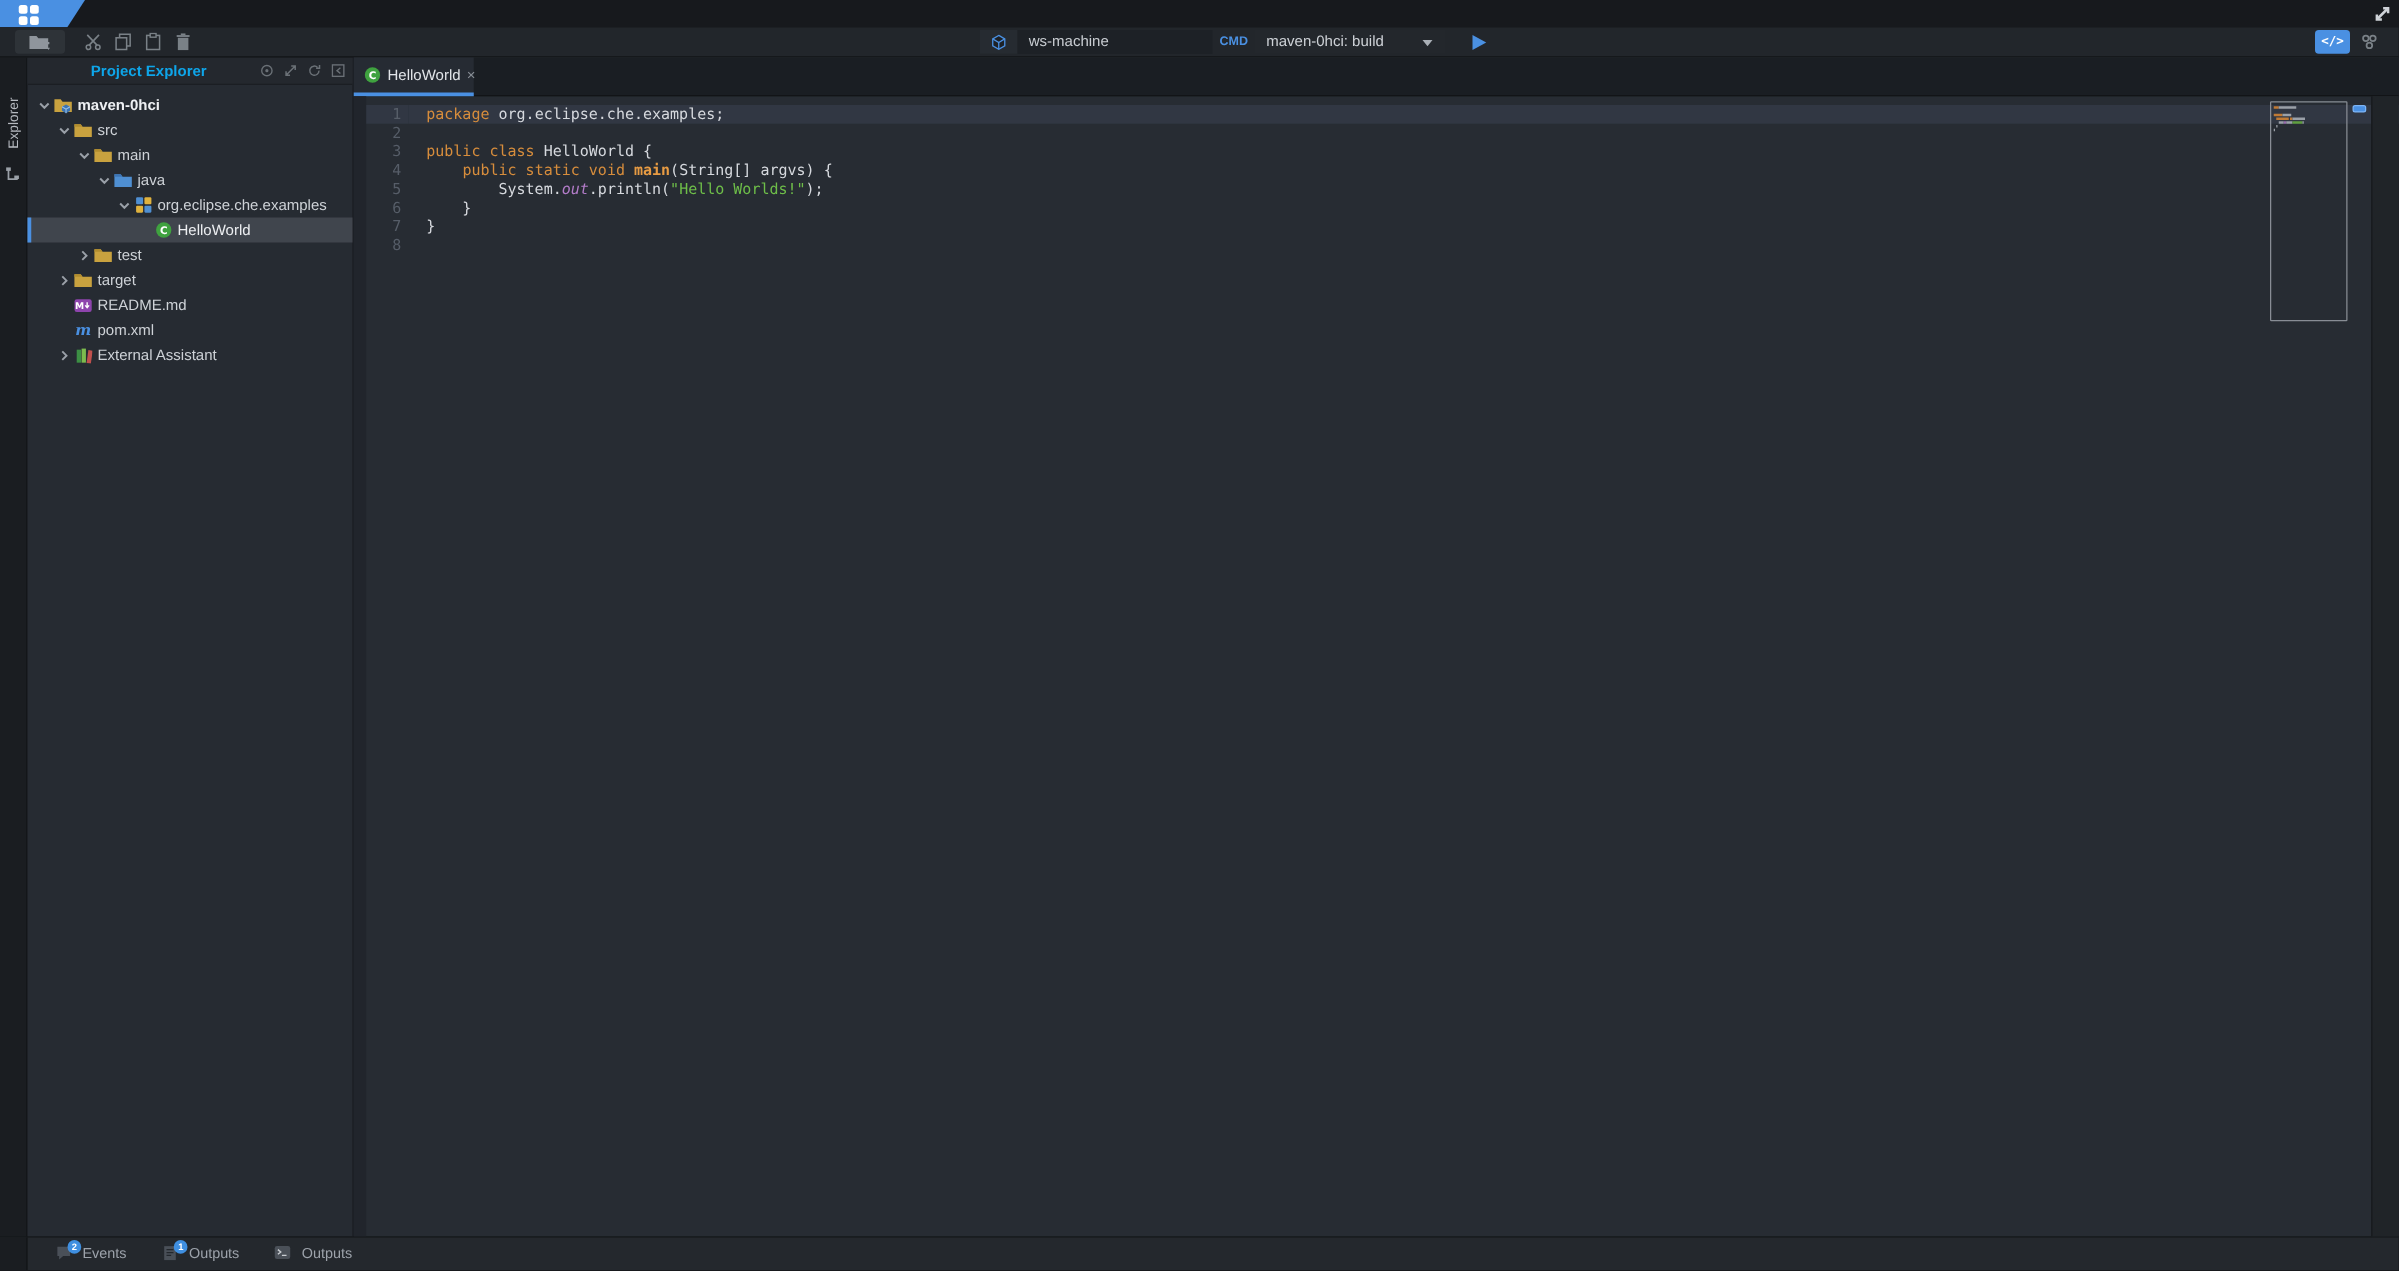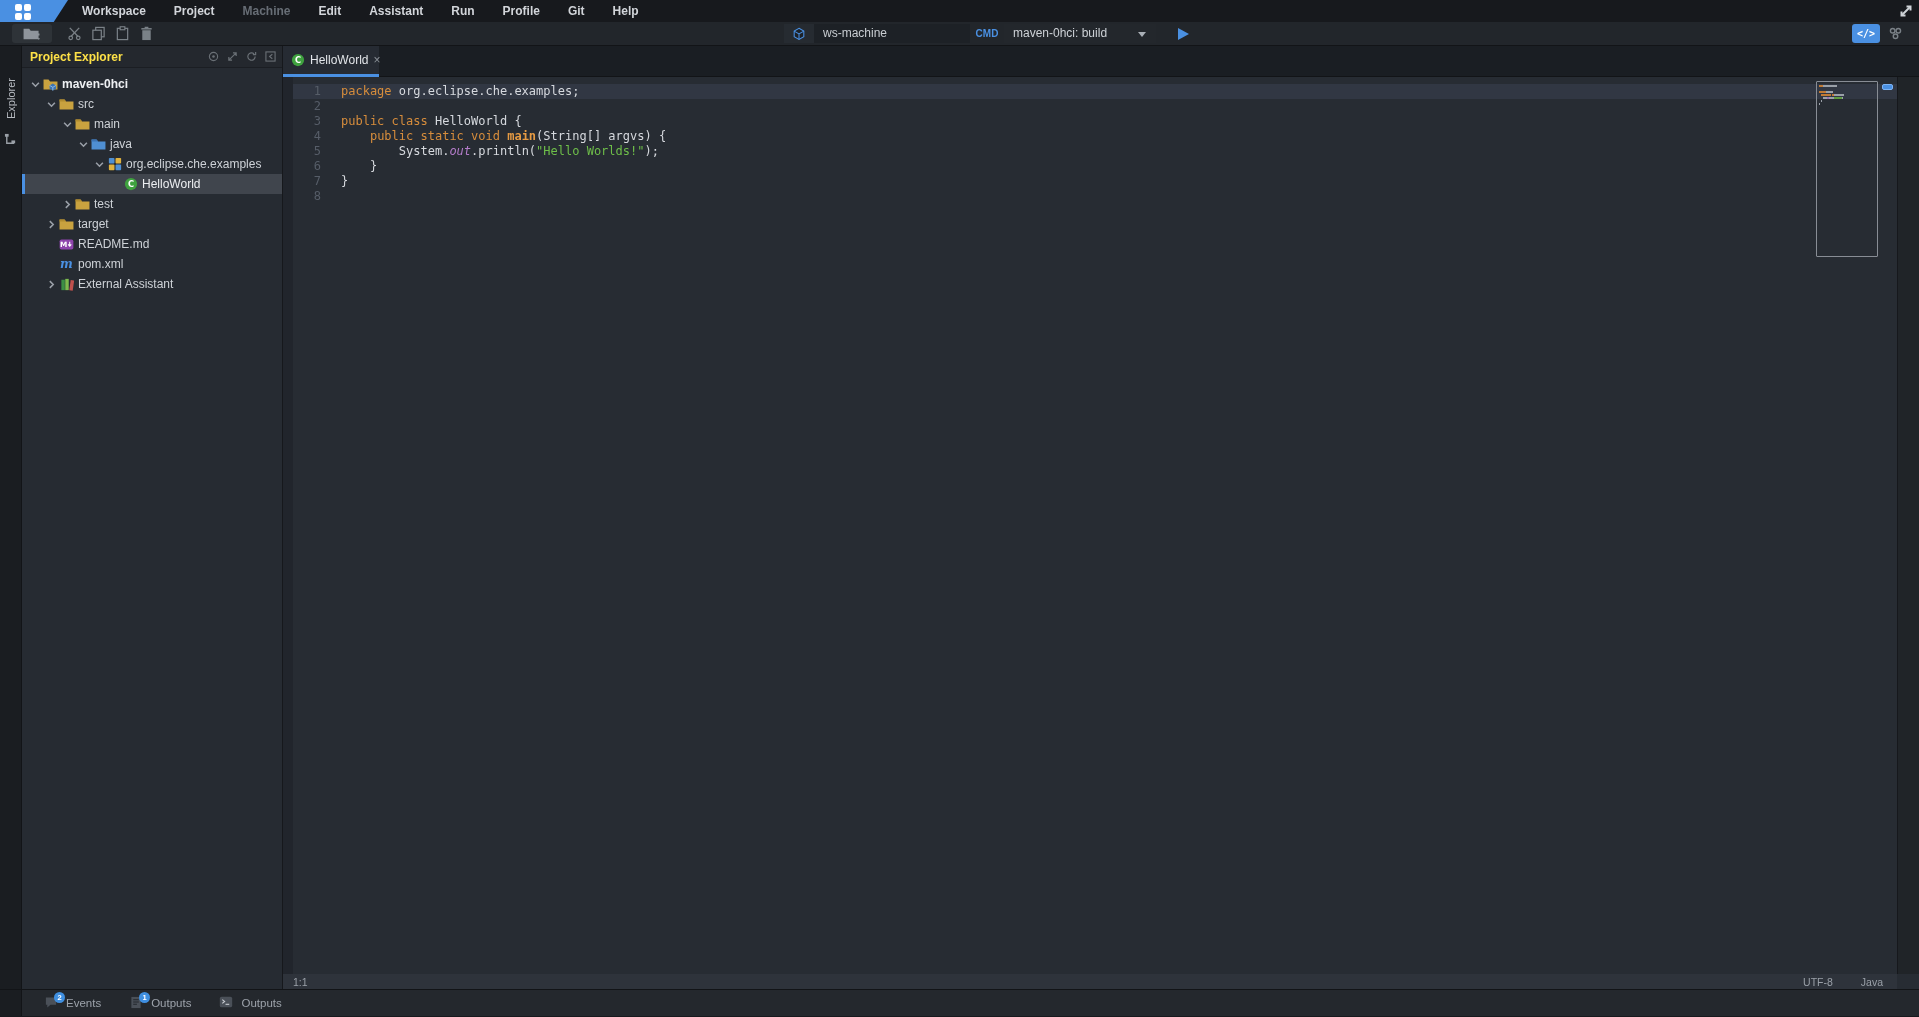--- a/index.html
+++ b/index.html
@@ -34,21 +34,21 @@
     font-size:10px; font-weight:bold; display:flex; align-items:center; justify-content:center;
     font-family:"DejaVu Sans Mono", monospace; }
   .workbench { display:flex; height:943px; }
   .leftstrip { width:22px; background:#1a1d21; border-right:1px solid #121417; display:flex;
     flex-direction:column; align-items:center; }
   .leftstrip .vlabel { margin-top:32px; color:#b6bac0; font-size:11px;
     writing-mode:vertical-rl; transform:rotate(180deg); }
   .explorer { width:261px; background:#262b32; display:flex; flex-direction:column; border-right:1px solid #16181c; }
   .exp-header { height:22px; background:#24282e; display:flex; align-items:center; padding:0 6px 0 8px;
     border-bottom:1px solid #1b1e23; }
-  .exp-title { color:#fde047; font-size:12px; font-weight:600; flex:1; }
+  .exp-title { color:#0ea5e9; font-size:12px; font-weight:600; flex:1;text-align:center; }
   .exp-actions { display:flex; gap:8px; }
   .tree { padding-top:6px; }
   .tree-row { height:20px; display:flex; align-items:center; position:relative; font-size:12px; color:#ced2d7; }
   .tree-row .indent { flex:0 0 auto; }
   .tree-row .expander { width:14px; flex:0 0 auto; display:flex; align-items:center; justify-content:center; }
   .tree-row .ticon { width:17px; flex:0 0 auto; display:flex; align-items:center; justify-content:center; }
   .tree-row .tlabel { padding-left:3px; white-space:nowrap; }
   .tree-row.selected { background:#40454d; }
   .tree-row.selected::before { content:""; position:absolute; left:0; top:0; bottom:0; width:3px; background:#4a90e2; }
   .tree-row.selected .tlabel { color:#eceef1; }
@@ -95,31 +95,20 @@
 </head>
 <body>
 
 <div class="menubar">
   <div class="logo">
     <span class="sq" style="left:15px;top:4px"></span>
     <span class="sq" style="left:24px;top:4px"></span>
     <span class="sq" style="left:15px;top:13px"></span>
     <span class="sq" style="left:24px;top:13px"></span>
   </div>
-  <div id="menu-items" style="display:flex">
-      <div class="menu-item">Workspace</div>
-      <div class="menu-item">Project</div>
-      <div class="menu-item disabled">Machine</div>
-      <div class="menu-item">Edit</div>
-      <div class="menu-item">Assistant</div>
-      <div class="menu-item">Run</div>
-      <div class="menu-item">Profile</div>
-      <div class="menu-item">Git</div>
-      <div class="menu-item">Help</div>
-    </div>
   <div class="expand-btn">
     <svg viewBox="0 0 16 16" width="16" height="16">
       <path d="M4 12 L12 4" stroke="#cfd3d8" stroke-width="2" fill="none"></path>
       <path d="M8.5 3.5 h4 v4 M7.5 12.5 h-4 v-4" stroke="#cfd3d8" stroke-width="2" fill="none"></path>
     </svg>
   </div>
 </div>
 
 <div class="toolbar">
   <div id="toolbar-left" style="display:flex;align-items:center">
@@ -459,25 +448,20 @@
             <span style="width: 2.2px;"></span>
             <span style="width: 0.55px; background: rgb(154, 160, 168);"></span>
           </div>
           <div class="mm-line">
             <span style="width: 0.55px; background: rgb(154, 160, 168);"></span>
           </div>
           <div class="mm-line"></div>
         </div>
       <div class="scroll-marker"></div>
     </div>
-    <div class="editor-status">
-      <span class="status-cursor">1:1</span>
-      <span class="status-enc">UTF-8</span>
-      <span>Java</span>
-    </div>
   </div>
 </div>
 
 <div class="bottombar">
   <div class="bb-corner"></div>
   <div id="bottom-tabs" style="display:flex;height:100%;align-items:center">
       <div class="bb-tab">
         <span class="bb-iconwrap">
           <svg viewBox="0 0 15 14" width="14" height="13">
             <path d="M2 1.5 h11 v8 H7 l-3.5 3 v-3 H2z" fill="#4a5058"></path>

